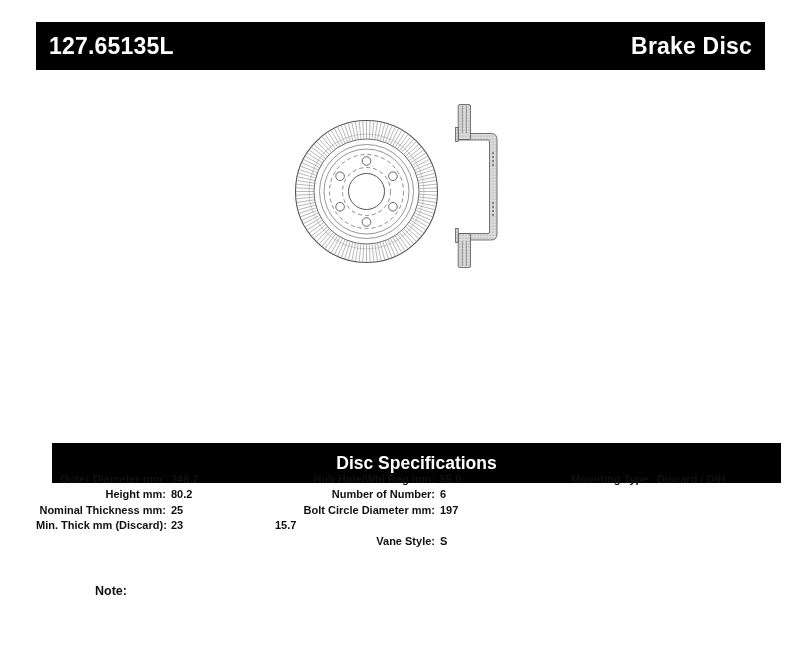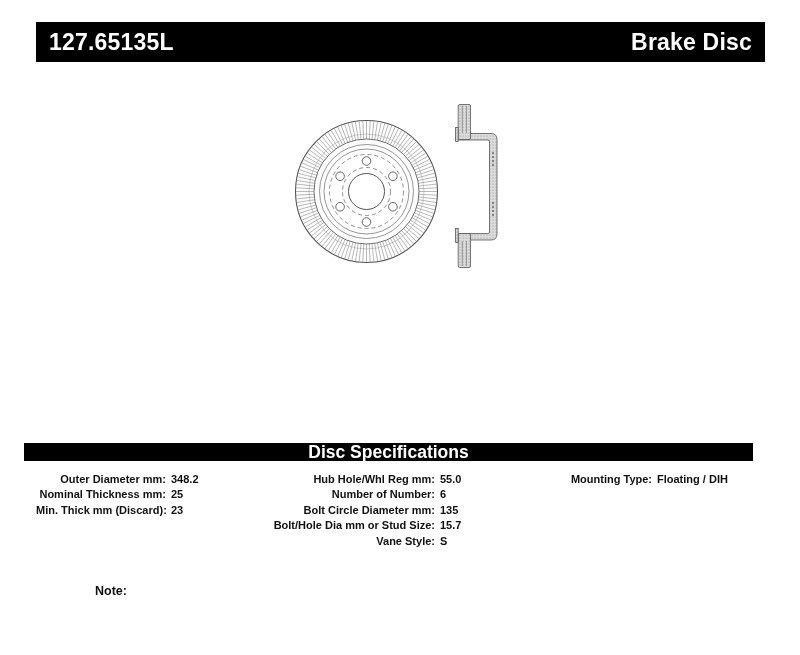--- a/index.html
+++ b/index.html
@@ -12,28 +12,28 @@
   }
   .bar {
     position:absolute;
     background:#000000;
     color:#ffffff;
     box-sizing:border-box;
     display:flex;
     align-items:center;
   }
   #header-bar {
-    left:36px; top:22px; width:729px; height:40px;
+    left:36px; top:22px; width:729px; height:48px;
     justify-content:space-between;
     padding:0 13px;
     font-size:23px; font-weight:bold;
     letter-spacing:0.2px;
   }
   #spec-bar {
-    left:24px; top:443px; width:729px; height:18px;
+    left:52px; top:443px; width:729px; height:40px;
     justify-content:center;
     font-size:17.5px; font-weight:bold;
   }
   #drawing-svg {
     position:absolute; left:0; top:0;
   }
   .spec-col { position:absolute; top:472px; }
   .spec-row {
     display:flex;
     line-height:15.4px;
@@ -232,50 +232,53 @@
 <div class="bar" id="spec-bar">
   <span>Disc Specifications</span>
 </div>
 
 <div class="spec-col" id="spec-col1" style="left:36px;  --lw:130px;">
     <div class="spec-row">
       <span class="spec-label">Outer Diameter mm:</span>
       <span class="spec-value">348.2</span>
     </div>
     <div class="spec-row">
+      <span class="spec-label">Height mm:</span>
+      <span class="spec-value">80.2</span>
+    </div>
+    <div class="spec-row">
       <span class="spec-label">Nominal Thickness mm:</span>
       <span class="spec-value">25</span>
     </div>
     <div class="spec-row">
       <span class="spec-label">Min. Thick mm (Discard):</span>
       <span class="spec-value">23</span>
     </div>
   </div>
 <div class="spec-col" id="spec-col2" style="left:270px; --lw:165px;">
     <div class="spec-row">
       <span class="spec-label">Hub Hole/Whl Reg mm:</span>
       <span class="spec-value">55.0</span>
     </div>
     <div class="spec-row">
       <span class="spec-label">Number of Number:</span>
       <span class="spec-value">6</span>
     </div>
     <div class="spec-row">
       <span class="spec-label">Bolt Circle Diameter mm:</span>
-      <span class="spec-value">135</span>
-    </div>
-    <div class="spec-row">
-      <span class="spec-label">Bolt/Hole Dia mm or Stud Size:</span>
+      <span class="spec-value">197</span>
+    </div>
+    <div class="spec-row">
       <span class="spec-value">15.7</span>
     </div>
     <div class="spec-row">
       <span class="spec-label">Vane Style:</span>
       <span class="spec-value">S</span>
     </div>
   </div>
 <div class="spec-col" id="spec-col3" style="left:540px; --lw:112px;">
     <div class="spec-row">
       <span class="spec-label">Mounting Type:</span>
-      <span class="spec-value">Floating / DIH</span>
+      <span class="spec-value">Discard / DIH</span>
     </div>
   </div>
 
 <div id="note">Note:</div>
 
 </body></html>

